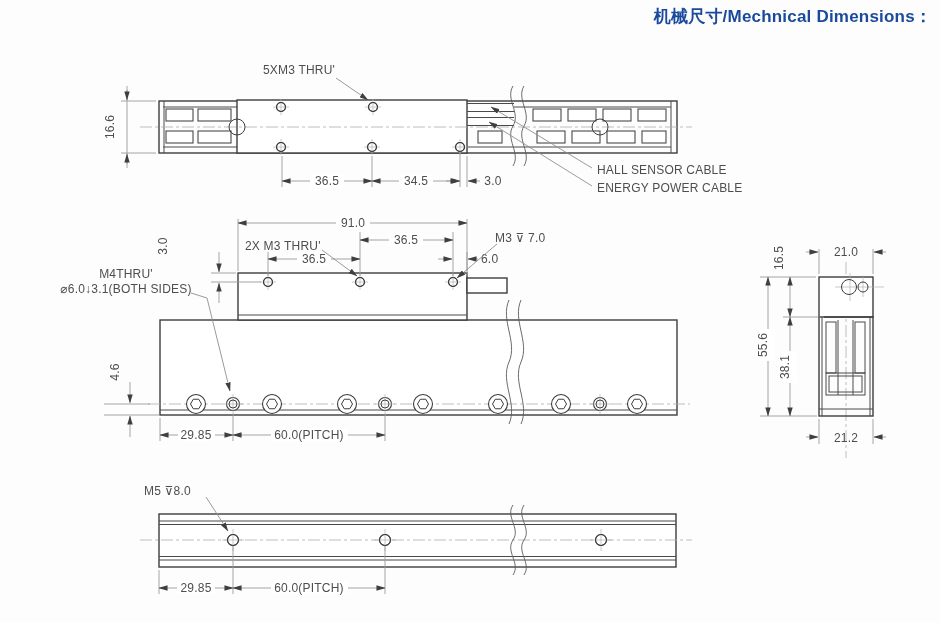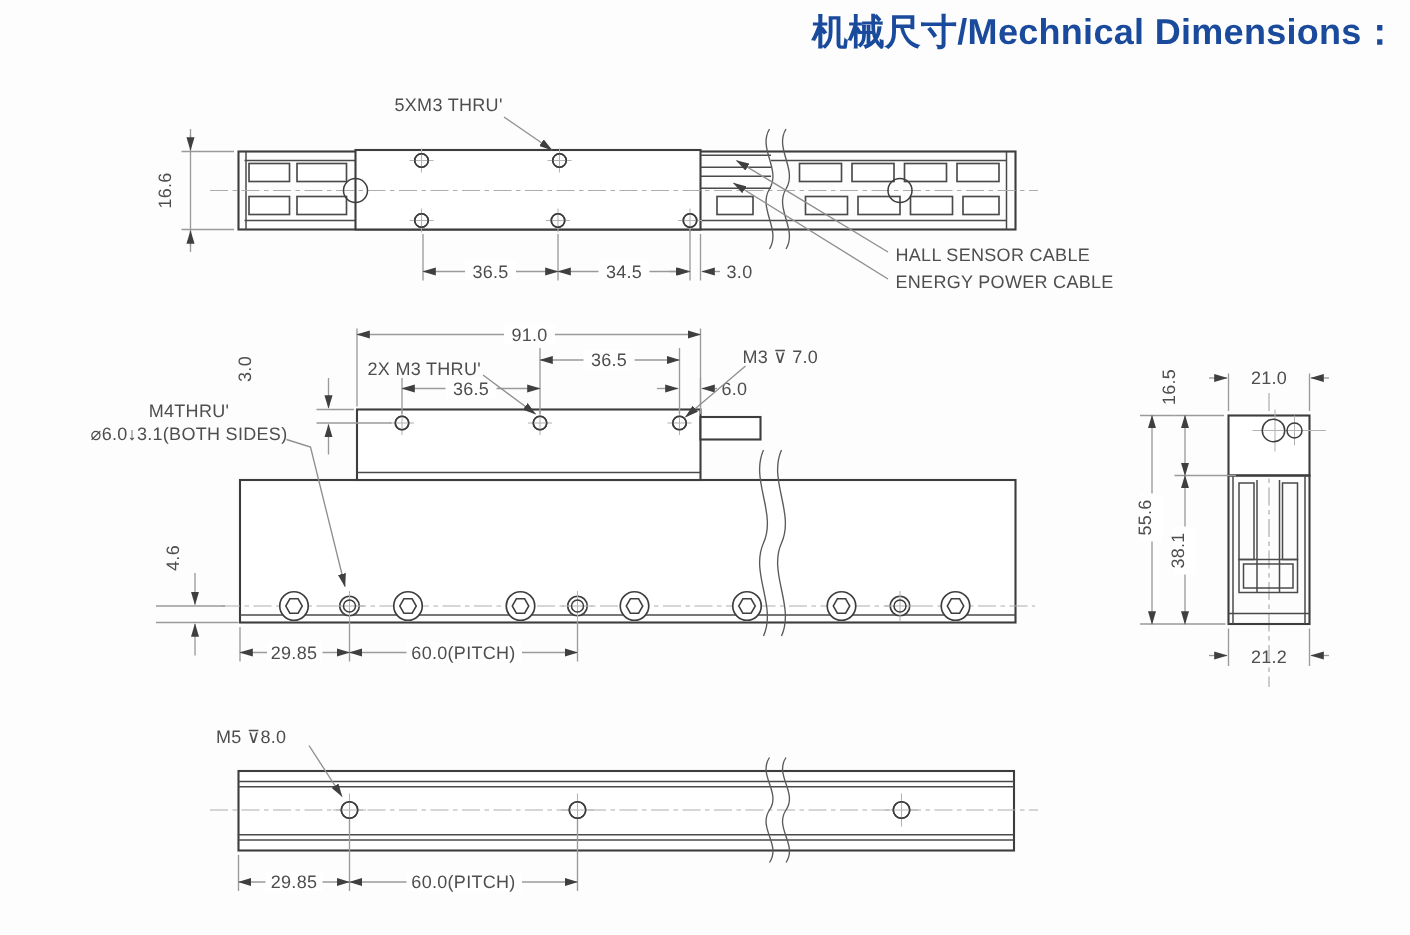--- a/index.html
+++ b/index.html
@@ -1,18 +1,18 @@
 <!DOCTYPE html>
 <html><head>
 <meta charset="utf-8">
 <style>
   html,body{margin:0;padding:0;background:#fff;}
   .page{position:relative;width:940px;height:623px;background:#fdfdfe;overflow:hidden;
         font-family:"Liberation Sans",sans-serif;}
-  .title{position:absolute;top:5px;right:8px;font-size:24px;font-weight:700;
+  .title{position:absolute;top:5px;right:8px;font-size:17px;font-weight:700;
          color:#1a4a9c;letter-spacing:.2px;white-space:nowrap;}
   svg{position:absolute;left:0;top:0;}
   
   .o1{stroke:#3d3d3d;stroke-width:1.4;fill:none;}          
   .o2{stroke:#4a4a4a;stroke-width:1;fill:none;}            
   .ofill{stroke:#3d3d3d;stroke-width:1.4;fill:#fff;}       
   .slot{stroke:#4a4a4a;stroke-width:1.1;fill:#fff;}
   .dim{stroke:#9a9a9a;stroke-width:.9;fill:none;}          
   .ldr{stroke:#8f8f8f;stroke-width:.9;fill:none;}          
   .cl{stroke:#adadad;stroke-width:.8;fill:none;stroke-dasharray:12 3 3 3;} 

